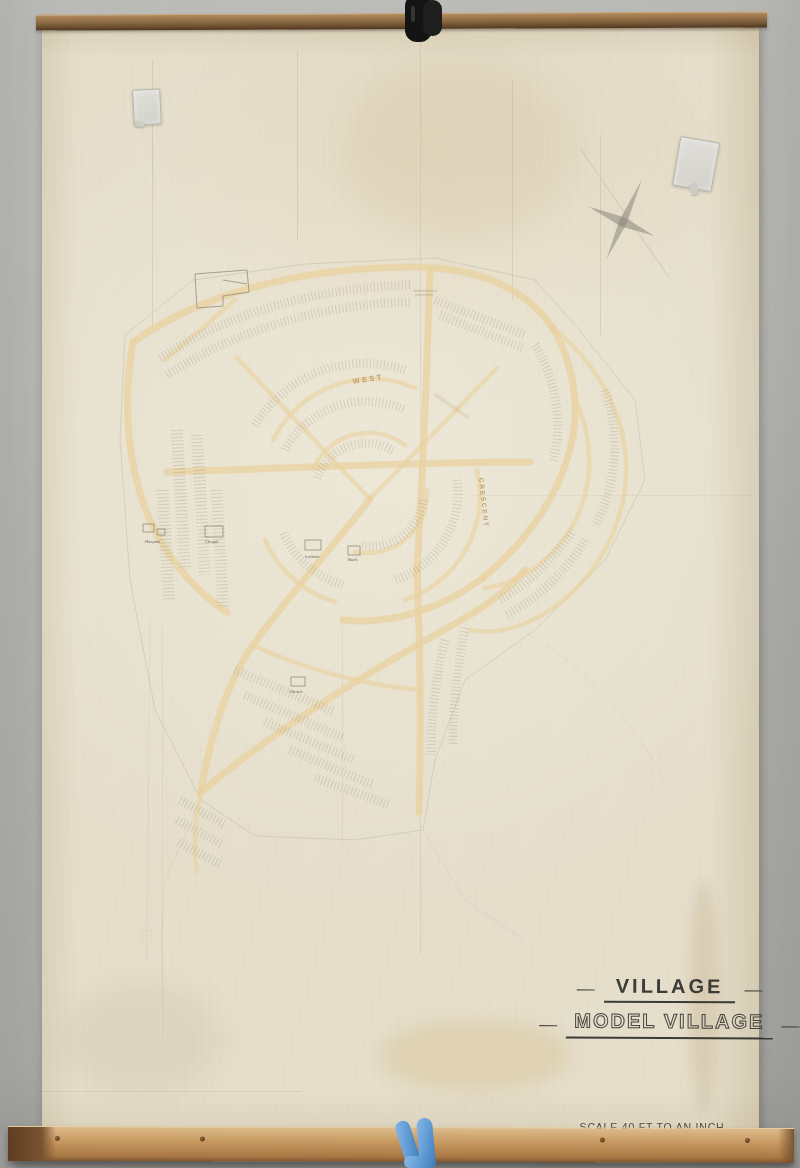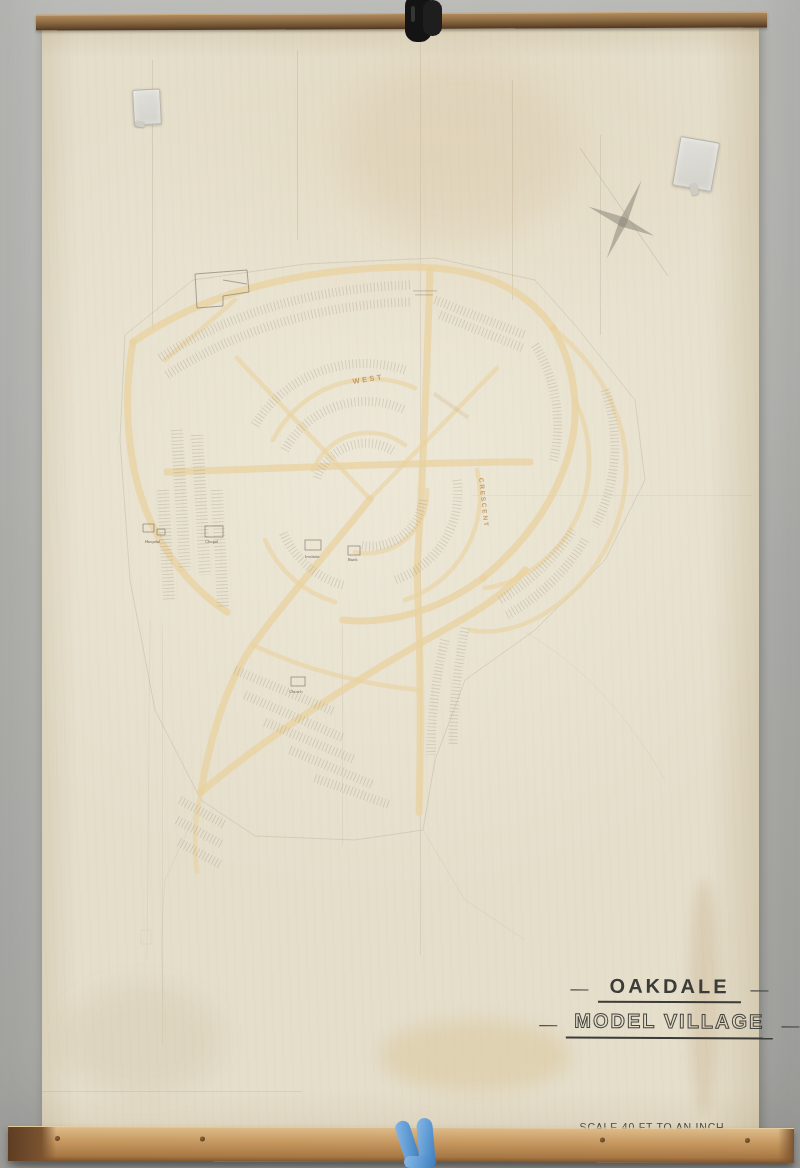--- a/index.html
+++ b/index.html
@@ -170,21 +170,21 @@
     </svg>
 
     <div class="patch" style="left:91px;top:64px;width:26px;height:34px;transform:rotate(-3deg);"></div>
     <div class="patch-tail" style="left:93px;top:96px;width:10px;height:6px;transform:rotate(8deg);"></div>
     <div class="patch" style="left:634px;top:114px;width:38px;height:48px;transform:rotate(10deg);"></div>
     <div class="patch-tail" style="left:648px;top:158px;width:8px;height:12px;transform:rotate(-14deg);"></div>
 
     <div class="title-block">
       <div class="title-row">
         <span class="t-dash">—</span>
-        <span class="t-main">OAKDALE</span>
+        <span class="t-main">VILLAGE</span>
         <span class="t-dash">—</span>
       </div>
       <div class="title-row">
         <span class="t-dash">—</span>
         <span class="t-sub">MODEL VILLAGE</span>
         <span class="t-dash">—</span>
       </div>
     </div>
 
     <div class="scale-row">

